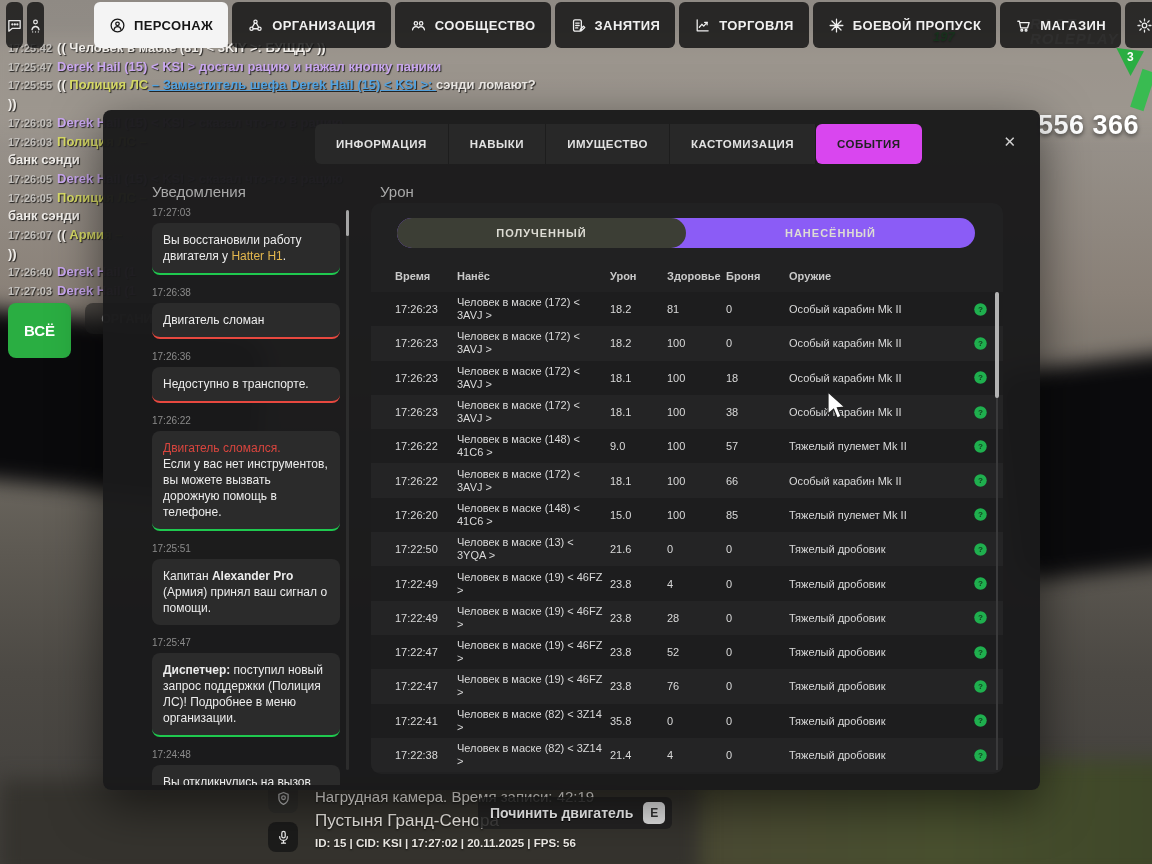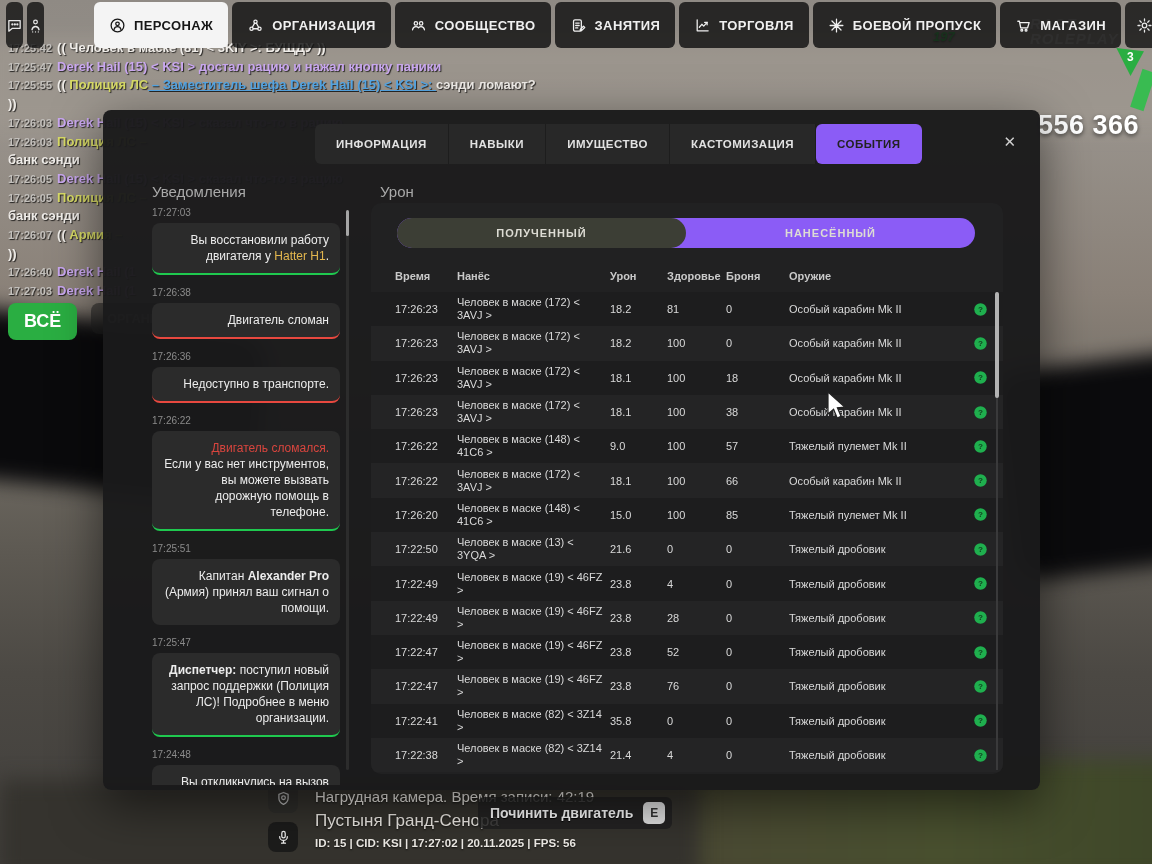--- a/index.html
+++ b/index.html
@@ -32,52 +32,52 @@
   
   .chat{position:absolute;left:8px;top:39px;width:640px;z-index:2;}
   .chat-line{font-size:13px;font-weight:700;line-height:18.7px;white-space:nowrap;
     text-shadow:1px 1px 1px rgba(0,0,0,.75);}
   .chat-time{font-size:11px;color:#c3c0bc;margin-right:5px;}
   .cs-w{color:var(--chat_white);}
   .cs-p{color:var(--chat_purple);}
   .cs-y{color:var(--chat_yellow);}
   .cs-b{color:var(--chat_blue);text-decoration:underline;}
   .chat-filters{position:absolute;left:8px;top:303px;display:flex;gap:14px;z-index:2;}
-  .flt-all{background:var(--accent_green);color:#fff;font-size:18px;font-weight:700;
-    border-radius:8px;padding:3px 16px;height:31px;display:flex;align-items:center;}
+  .flt-all{background:var(--accent_green);color:#fff;font-size:15px;font-weight:700;
+    border-radius:8px;padding:12px 16px;height:31px;display:flex;align-items:center;}
   .flt-org{background:rgba(32,32,32,.55);color:#8e8e8e;font-size:12.5px;font-weight:700;
     border-radius:8px;padding:0 16px;height:31px;display:flex;align-items:center;white-space:nowrap;overflow:hidden;width:90px;}
 
   
   .wm-level{position:absolute;left:933px;top:29px;color:#35c14e;font-size:13px;font-weight:700;font-style:italic;z-index:1;text-shadow:0 1px 2px rgba(0,0,0,.5);}
   .wm-text{position:absolute;left:1030px;top:16px;color:rgba(210,210,210,.55);font-size:15px;font-weight:700;font-style:italic;line-height:15px;z-index:1;letter-spacing:1px;}
   .wm-badge{position:absolute;left:1114px;top:48px;width:30px;height:28px;z-index:1;
     background:var(--accent_green);clip-path:polygon(8% 0,100% 12%,55% 100%);}
   .wm-badge span{position:absolute;left:13px;top:2px;color:#fff;font-size:12px;font-weight:700;}
   .wm-badge2{position:absolute;left:1136px;top:70px;width:14px;height:40px;background:#2fbf4a;transform:rotate(18deg);z-index:1;opacity:.9;}
   .money{position:absolute;right:13px;top:110px;color:#fff;font-size:27px;font-weight:700;letter-spacing:.5px;z-index:1;text-shadow:0 2px 4px rgba(0,0,0,.55);}
 
   
   .modal{position:absolute;left:103px;top:110px;width:937px;height:680px;background:rgba(26,26,27,.97);
     border-radius:8px;z-index:10;box-shadow:0 14px 50px rgba(0,0,0,.55);}
   .m-tabs{position:absolute;left:212px;top:14px;display:flex;}
   .m-tab{height:40px;display:flex;align-items:center;padding:0 21px;background:#282828;color:#e2e2e2;
     font-size:11.5px;font-weight:700;letter-spacing:.5px;cursor:pointer;border-right:1px solid #1d1d1d;}
   .m-tab:first-child{border-radius:6px 0 0 6px;}
-  .m-tab.active{background:#8b5cf6;color:#222;border-radius:6px;border-right:none;}
+  .m-tab.active{background:#d946ef;color:#222;border-radius:6px;border-right:none;}
   .m-close{position:absolute;right:24px;top:24px;color:#d0d0d0;font-size:15px;font-weight:700;cursor:pointer;line-height:1;}
 
   .m-heading{position:absolute;color:#a9a9a9;font-size:15px;}
   .h-notif{left:49px;top:73px;}
   .h-dmg{left:277px;top:73px;}
 
   
   .notif-list{position:absolute;left:49px;top:97px;width:188px;height:578px;overflow:hidden;display:flex;flex-direction:column;gap:12px;}
   .notif-time{color:#8b8b8b;font-size:10px;margin-bottom:5px;}
-  .notif-card{background:#2b2b2b;border-radius:8px;padding:9px 11px;color:#ececec;font-size:12px;line-height:16px;text-align:right;}
+  .notif-card{background:#2b2b2b;border-radius:8px;padding:9px 11px;color:#ececec;font-size:12px;line-height:16px;}
   .u-green{border-bottom:2px solid var(--underline_green);}
   .u-red{border-bottom:2px solid var(--underline_red);}
   .nc-gold{color:var(--gold);}
   .nc-red{color:var(--notif_red);}
   .notif-scroll-track{position:absolute;left:243px;top:100px;width:3px;height:560px;background:#2c2c2c;border-radius:2px;}
   .notif-scroll-thumb{position:absolute;left:243px;top:100px;width:3px;height:26px;background:#a5a5a5;border-radius:2px;}
 
   
   .dmg-card{position:absolute;left:268px;top:93px;width:632px;height:571px;background:#212122;border-radius:10px;overflow:hidden;}
   .subtabs{position:absolute;left:26px;right:28px;top:15px;height:30px;background:#8b5cf6;border-radius:15px;display:flex;}

